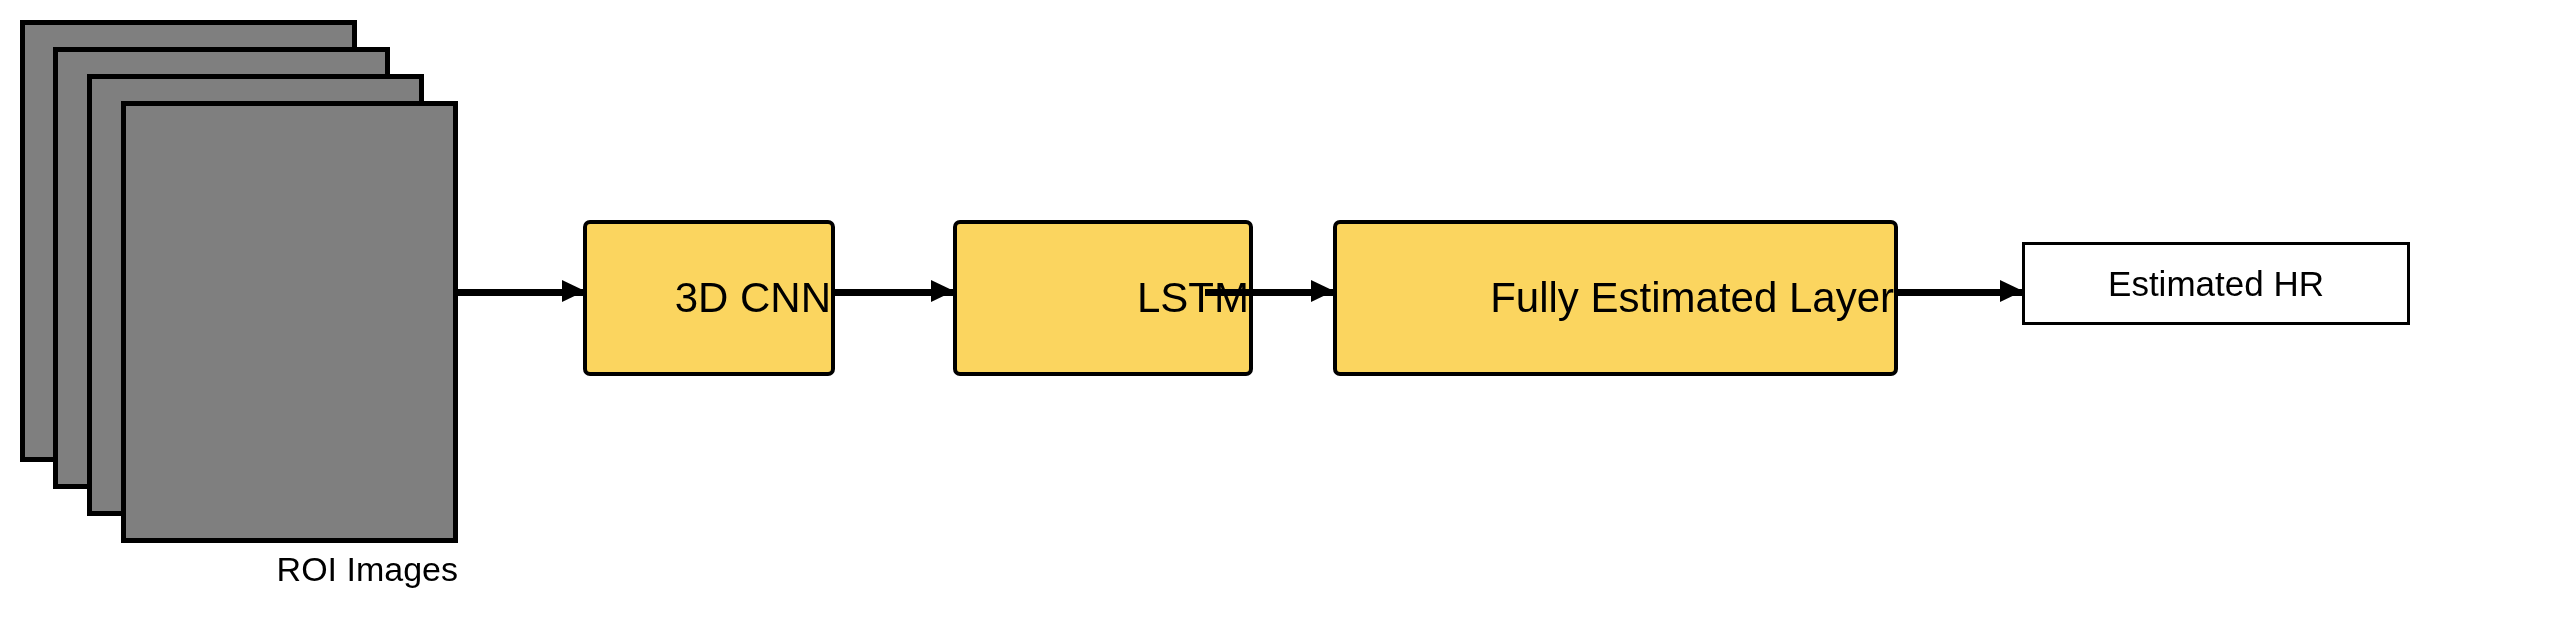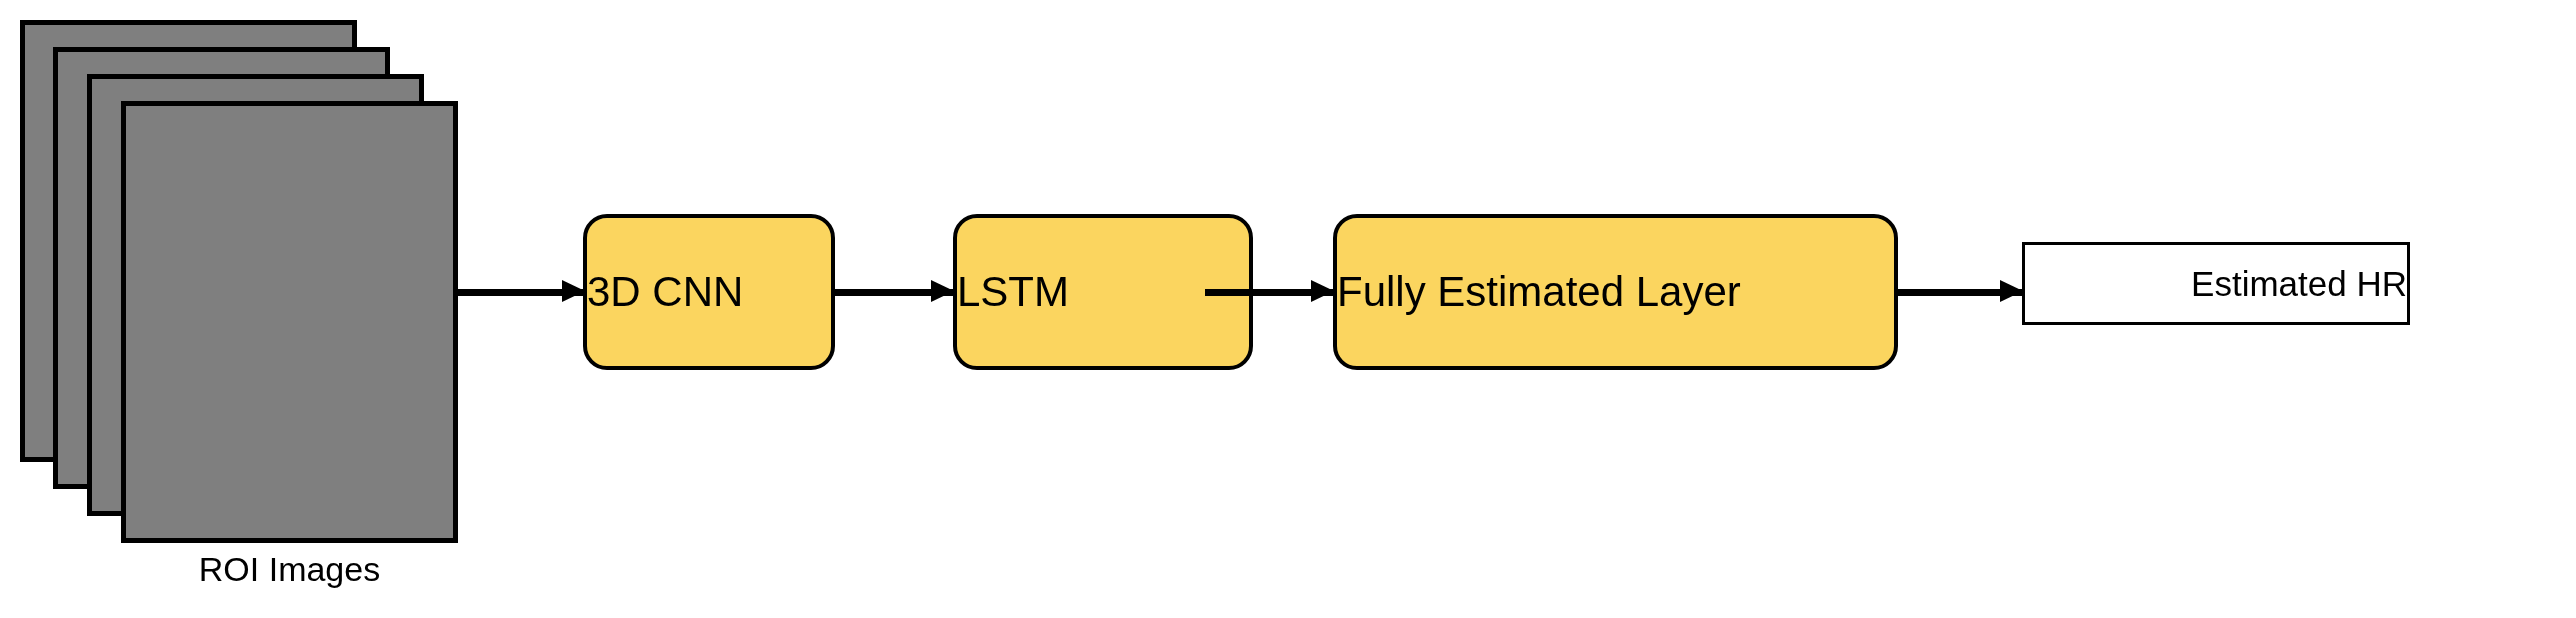--- a/index.html
+++ b/index.html
@@ -38,60 +38,60 @@
   .roi-layer-0 { left: 19.7px;  top: 20.4px;  z-index: 1; }
   .roi-layer-1 { left: 53px;  top: 47px;  z-index: 2; }
   .roi-layer-2 { left: 87px; top: 74px;  z-index: 3; }
   .roi-layer-3 { left: 121px; top: 101px; z-index: 4; }
 
   #roi-caption {
     position: absolute;
     left: 121px;
     top: 552px;
     width: 337px;
-    text-align: center;
+    text-align: right;
     font-size: 34px;
     line-height: 1.05;
     color: #000000;
     white-space: nowrap;
   }
 
   
   .proc-box {
     position: absolute;
-    top: 214px;
+    top: 220px;
     height: 156px;
     background: #fbd55f;
     border: 4.7px solid #000000;
-    border-radius: 24px;
+    border-radius: 7px;
     box-sizing: border-box;
     display: flex;
     align-items: center;
-    justify-content: flex-start;
+    justify-content: flex-end;
     color: #000000;
     font-size: 42px;
     white-space: nowrap;
   }
   #box-cnn  { left: 583px;  width: 252px; }
   #box-lstm { left: 953px; width: 300px; }
   #box-fc   { left: 1333px; width: 565px; }
 
   
   #box-output {
     position: absolute;
     left: 2022px;
     top: 242px;
     width: 388px;
     height: 83px;
     background: #ffffff;
     border: 3.1px solid #000000;
     box-sizing: border-box;
     display: flex;
     align-items: center;
-    justify-content: flex-end;
+    justify-content: center;
     color: #000000;
     font-size: 35px;
     white-space: nowrap;
   }
 
   
   .arrow {
     position: absolute;
     height: 7px;
     top: 289px;

